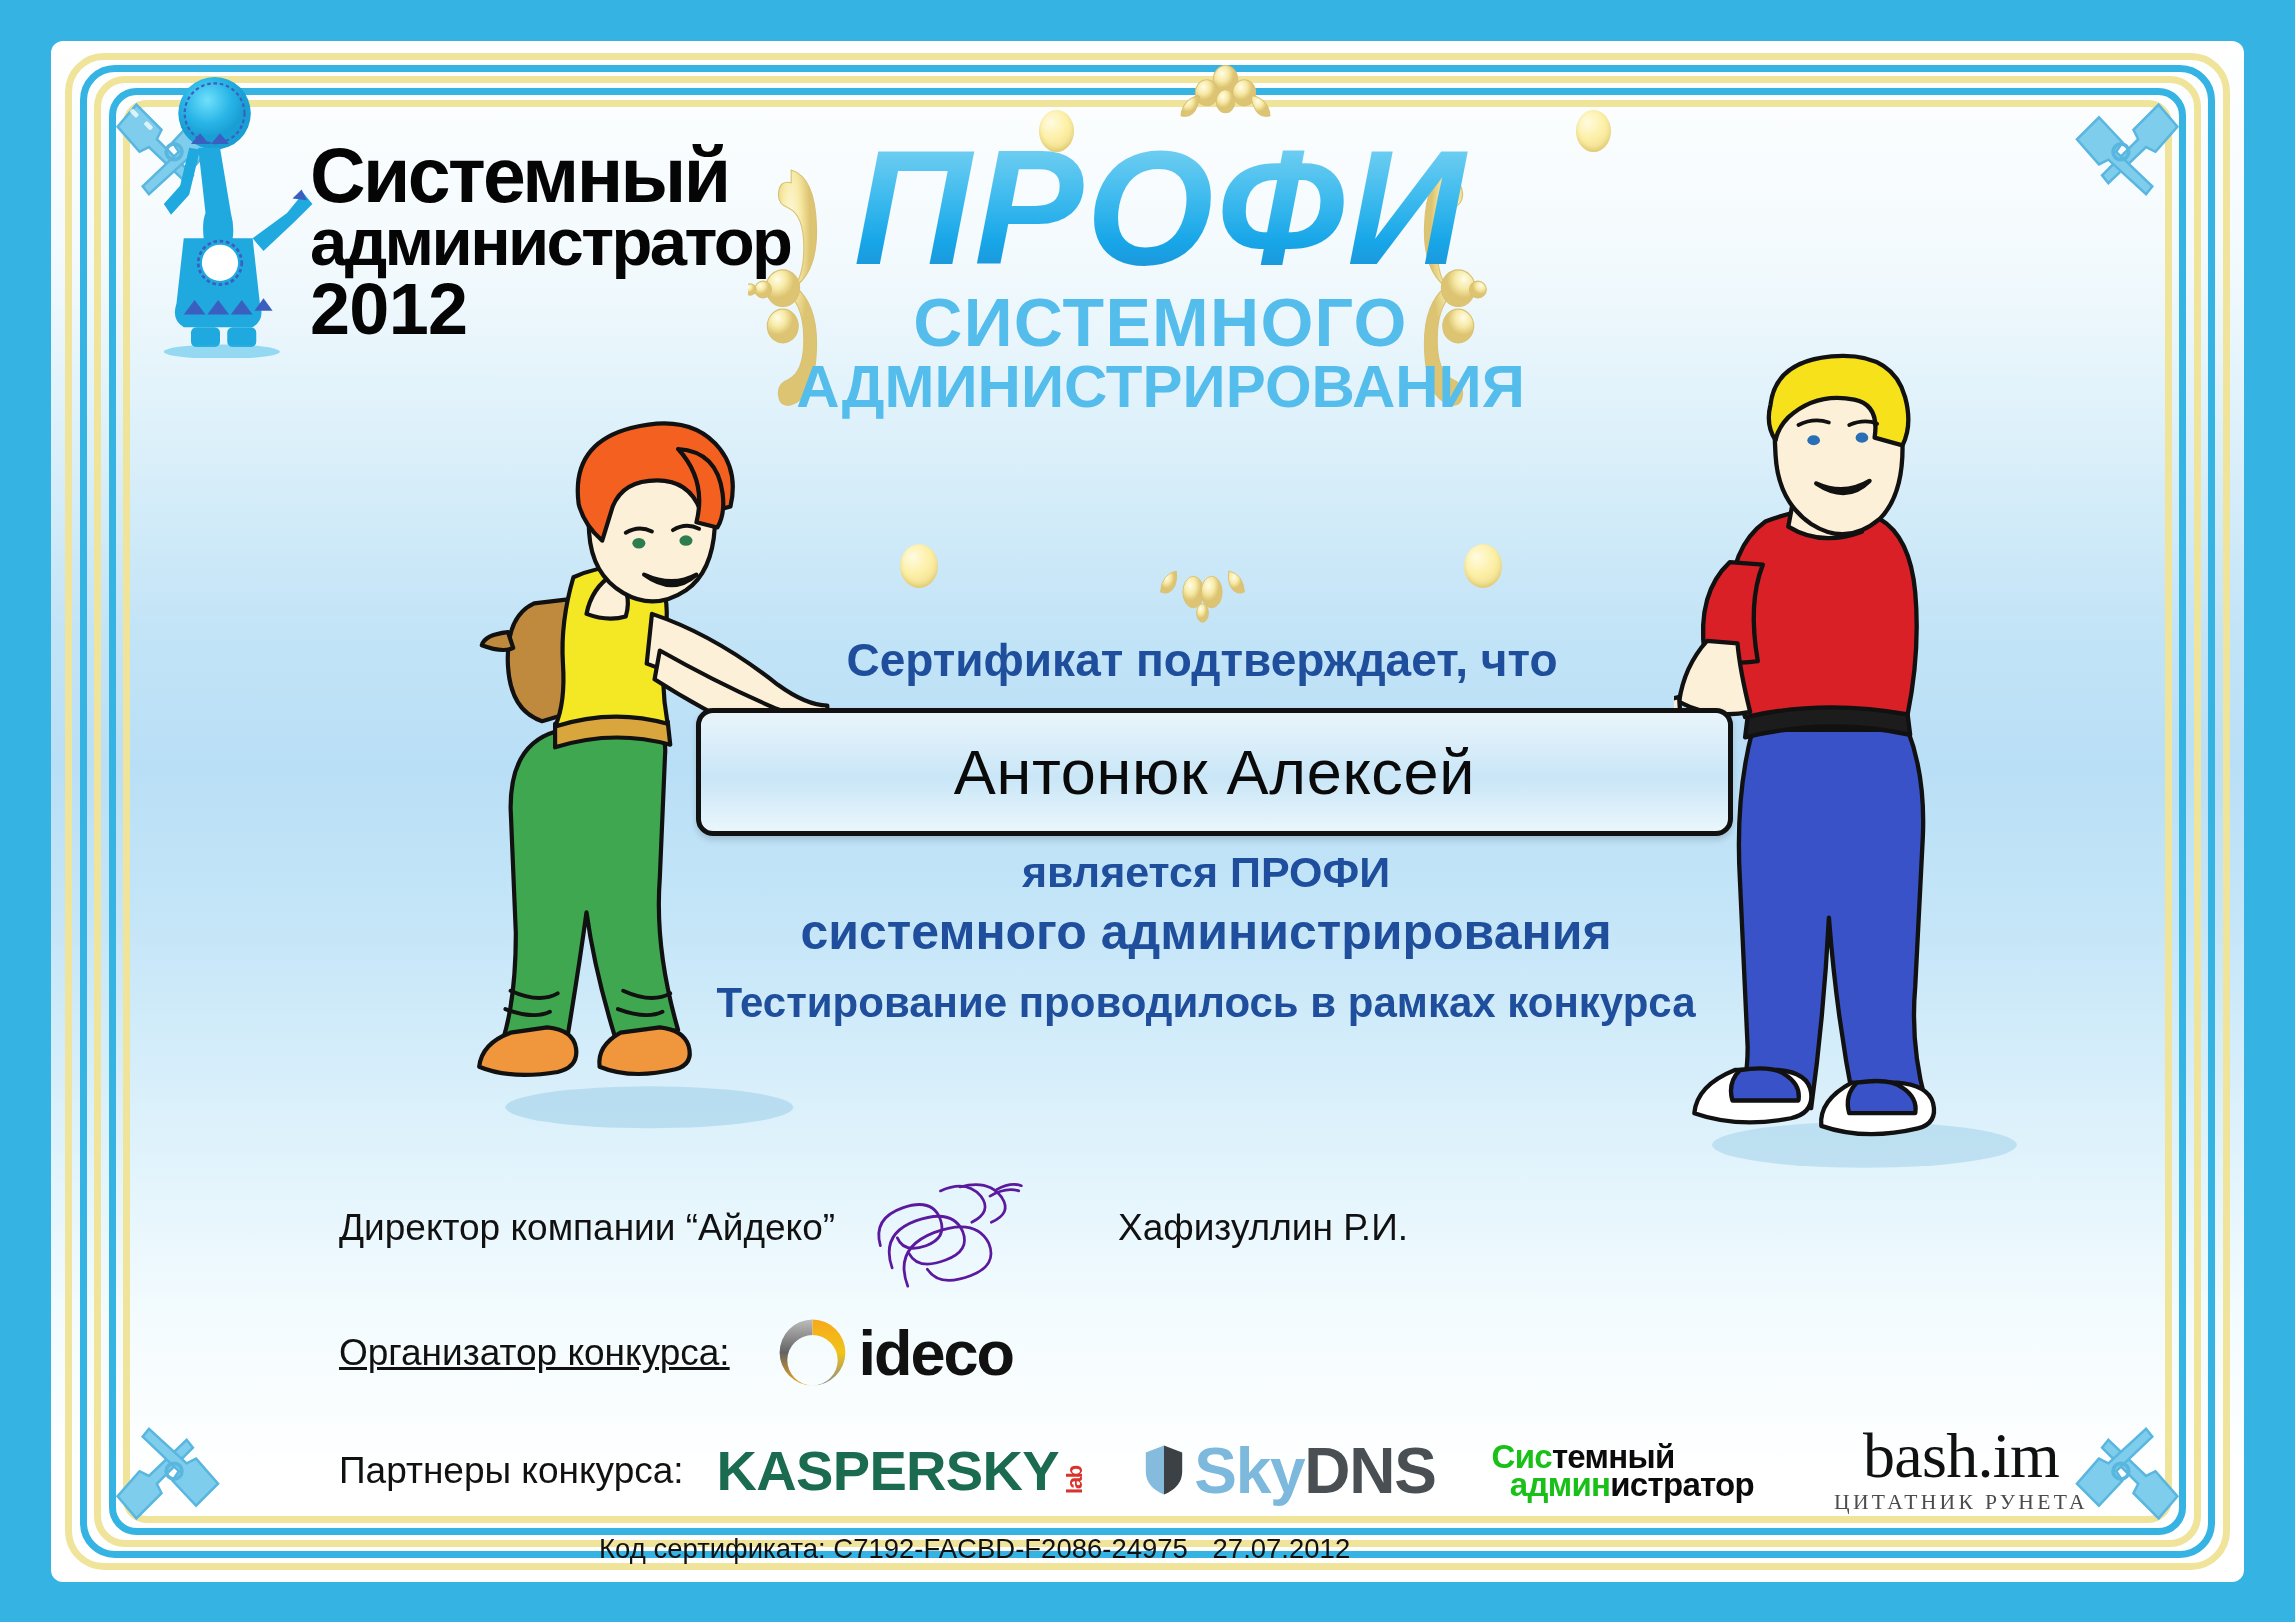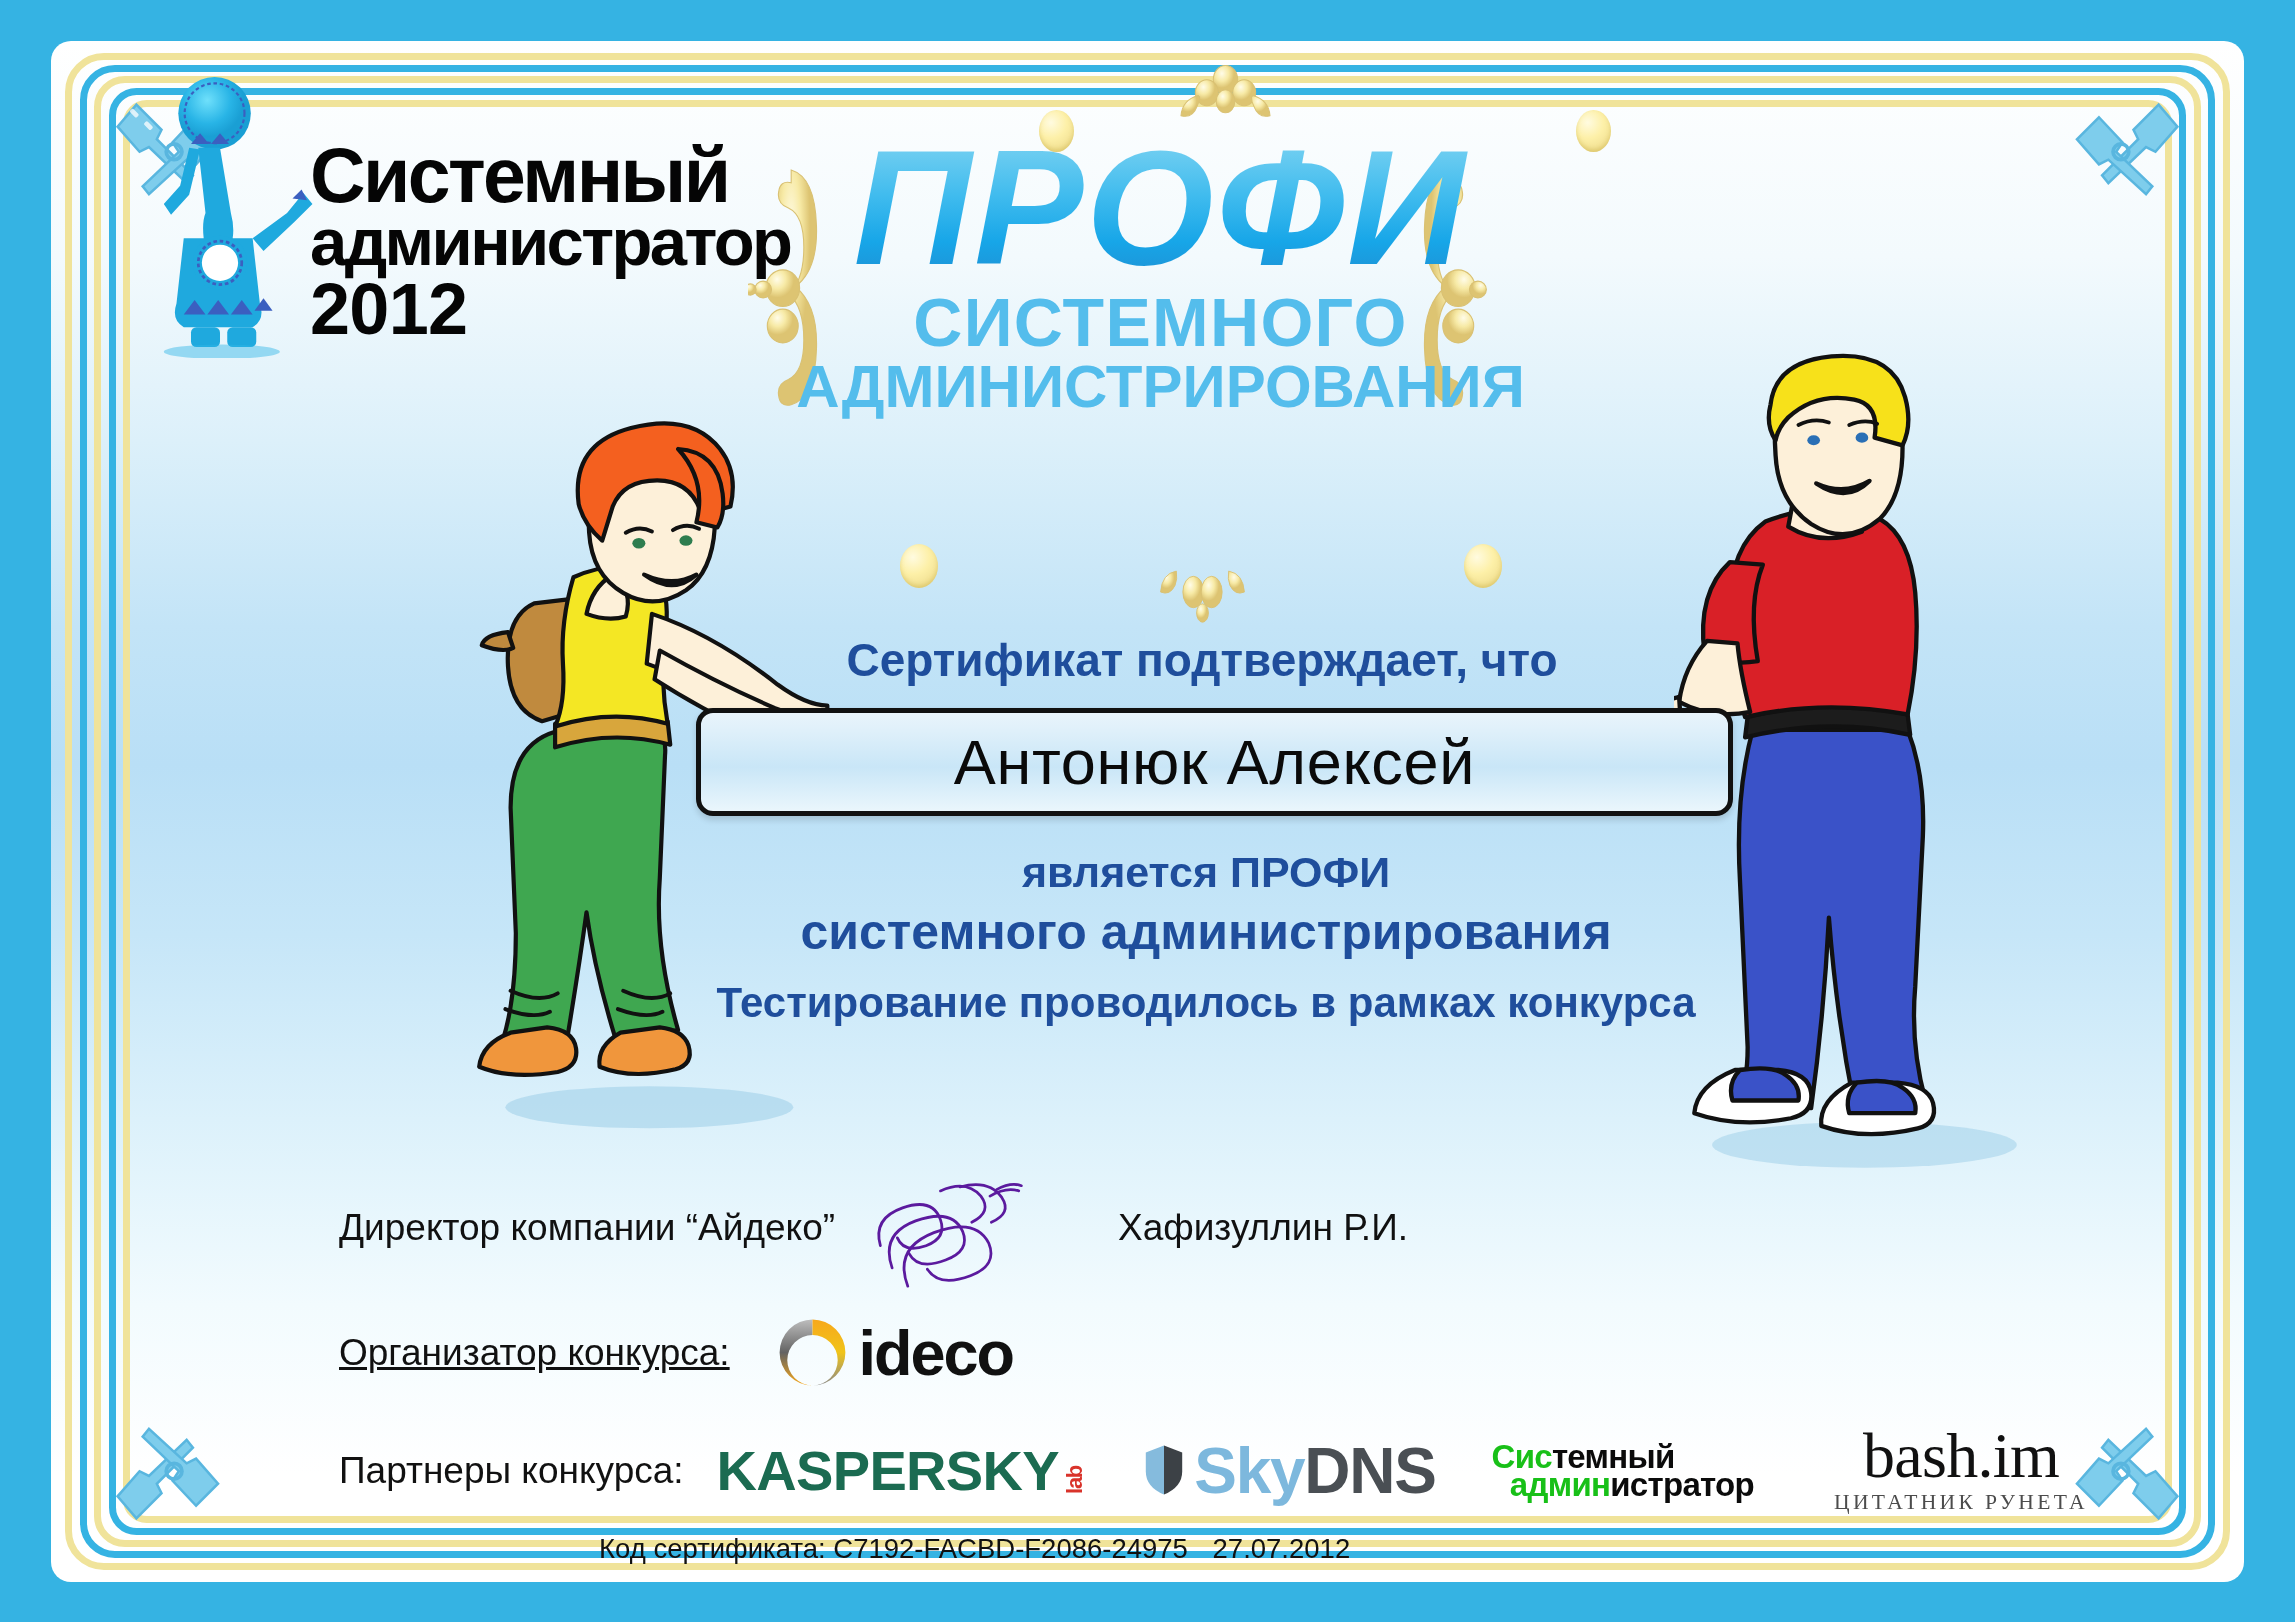--- a/index.html
+++ b/index.html
@@ -14,21 +14,21 @@
   
   #cert{
     position:absolute; inset:0;
     background:#35b3e3;
     overflow:hidden;
   }
   
   .field{
     position:absolute;
     left:51px; top:41px; right:51px; bottom:41px;
-    border-radius:20px;
+    border-radius:12px;
     background:
       linear-gradient(to bottom,
         #ffffff 0%,
         #f3fafd 14%,
         #dcf0fa 26%,
         #c3e4f7 38%,
         #b9dff6 47%,
         #c6e6f8 58%,
         #dcf1fb 70%,
         #f2fbfe 82%,
@@ -84,21 +84,21 @@
   
   .girl{ position:absolute; left:402px; top:353px; width:445px; height:753px; }
   .guy{ position:absolute; left:1623px; top:301px; width:419px; height:851px; }
 
   
   .line-confirm{
     position:absolute; left:667px; top:592px; width:968px; text-align:center;
     font-size:46px; font-weight:bold; color:#1f4e9c; letter-spacing:0px;
   }
   .nameplate{
-    position:absolute; left:645px; top:667px; width:1037px; height:108px;
+    position:absolute; left:645px; top:667px; width:1037px; height:128px;
     border:5.9px solid #111; border-radius:17px;
     background:linear-gradient(to bottom,#e9f4fb 0%,#dff0fa 18%,#c9e6f7 55%,#eaf6fc 100%);
     box-shadow:0 3.3px 6.5px rgba(0,0,0,.14);
     display:flex; align-items:center; justify-content:center;
   }
   .nameplate span{ font-size:63px; color:#0a0a0a; letter-spacing:0.7px; }
 
   .body-text{
     position:absolute; left:661px; top:810px; width:988px; text-align:center;
     color:#1f4e9c; font-weight:bold;

